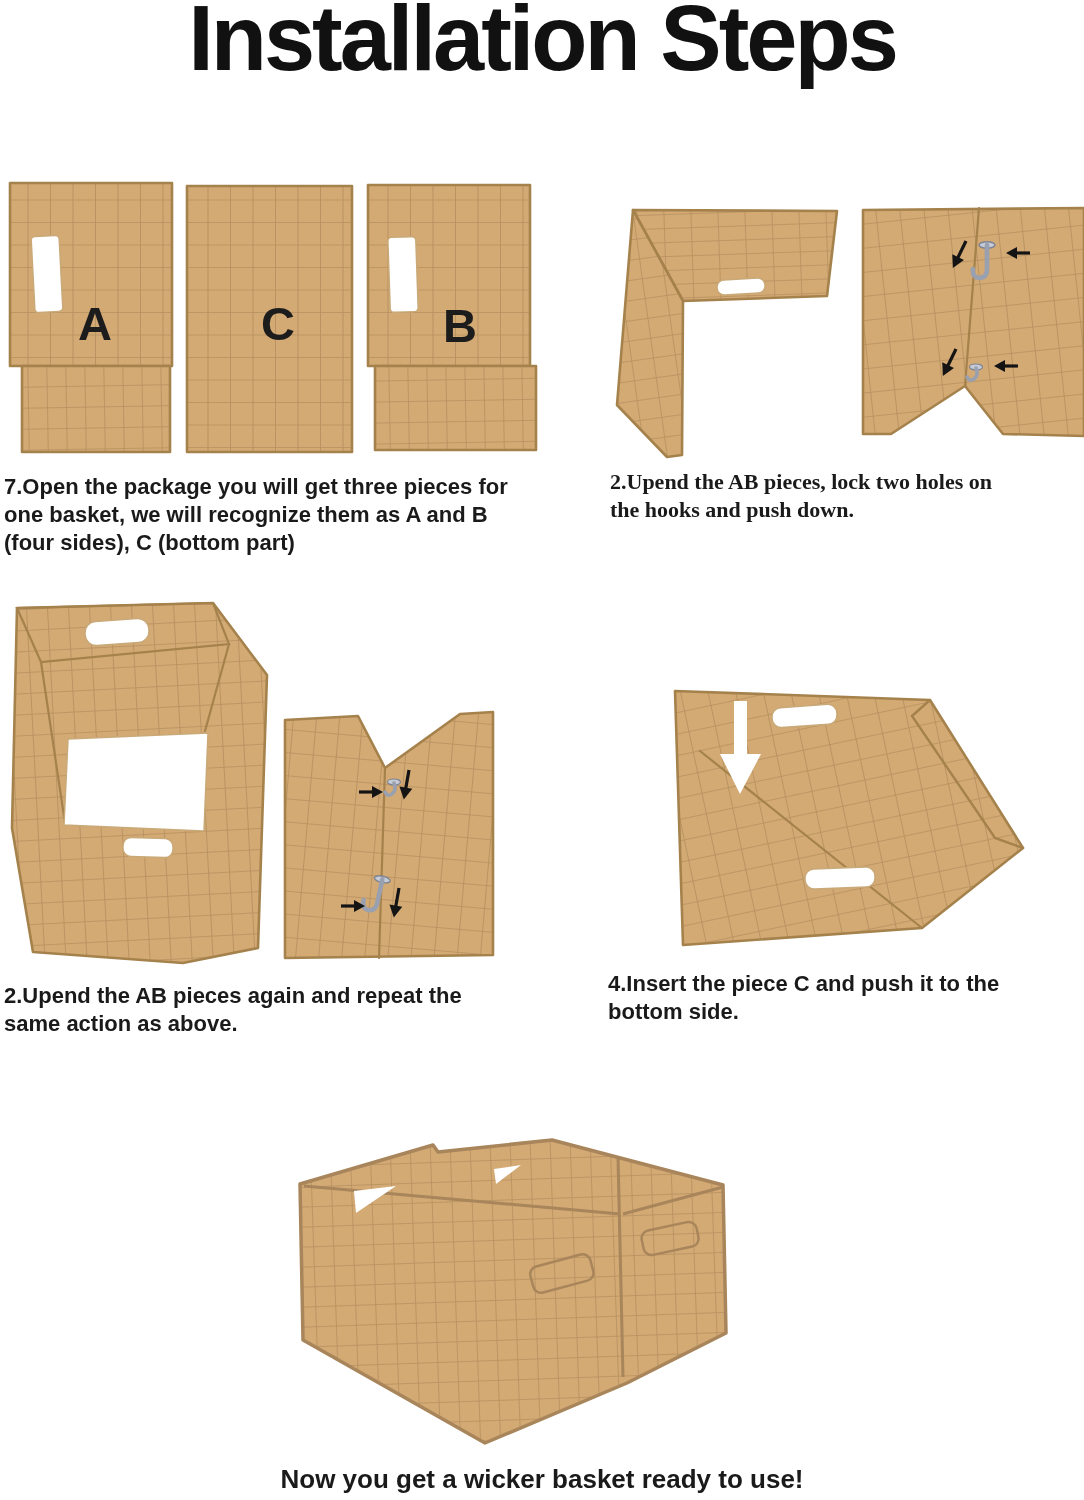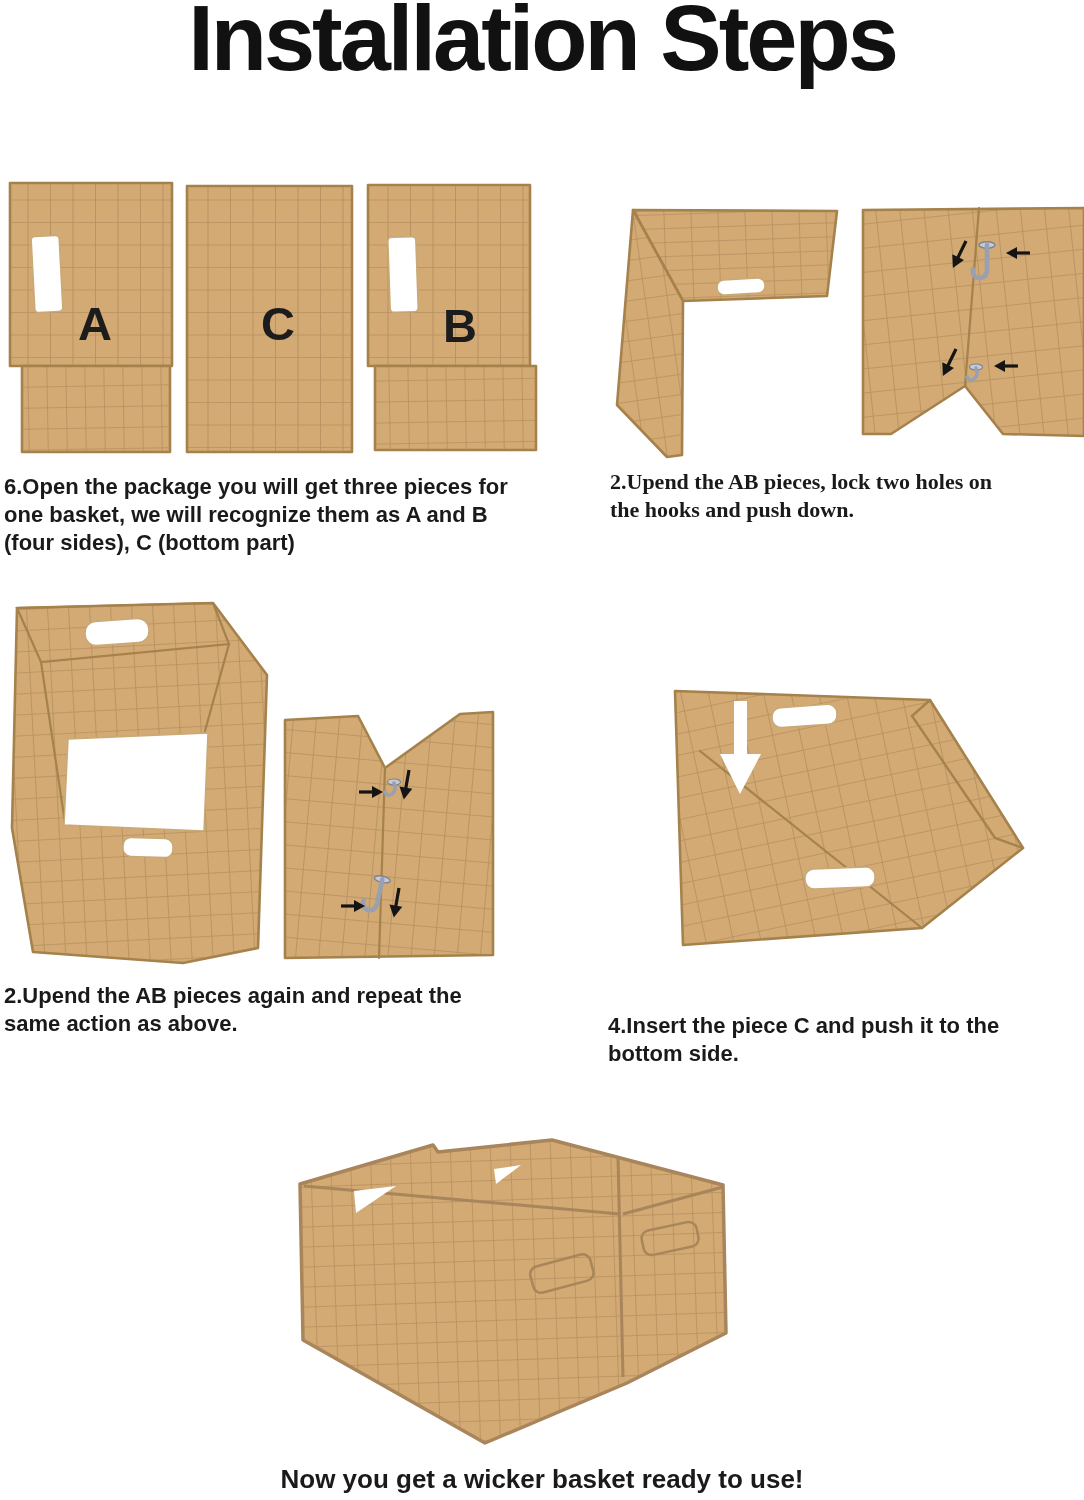--- a/index.html
+++ b/index.html
@@ -230,28 +230,28 @@
       <path d="M10,56 L143,17 L148,24 L262,12 L433,57 L436,205 L337,255 L195,315 L13,212 Z" fill="url(#p5)" stroke="#a8855a" stroke-width="3.5" stroke-linejoin="round"></path>
       <path d="M328,28 L333,249" stroke="#a8855a" stroke-width="3" fill="none"></path>
       <path d="M14,58 L330,86 M333,86 L433,59" stroke="#a8855a" stroke-width="3" fill="none"></path>
       <polygon points="64,63 106,58 66,85" fill="#ffffff"></polygon>
       <polygon points="204,41 231,37 206,56" fill="#ffffff"></polygon>
       <rect x="241" y="132" width="62" height="27" rx="8" fill="none" stroke="#a8855a" stroke-width="2.5" transform="rotate(-15 272 146)"></rect>
       <rect x="352" y="98" width="56" height="25" rx="8" fill="none" stroke="#a8855a" stroke-width="2.5" transform="rotate(-12 380 110)"></rect>
     </g>
   </svg>
 
-  <div class="step-text" style="left:4px;top:473px;width:556px;">6.Open the package you will get three pieces for
+  <div class="step-text" style="left:4px;top:473px;width:556px;">7.Open the package you will get three pieces for
 one basket, we will recognize them as A and B
 (four sides), C (bottom part)</div>
 
   <div class="step-text" style="left:610px;top:468px;width:474px;font-family:Liberation Serif, serif;">2.Upend the AB pieces, lock two holes on
 the hooks and push down.</div>
 
   <div class="step-text" style="left:4px;top:982px;width:560px;">2.Upend the AB pieces again and repeat the
 same action as above.</div>
 
-  <div class="step-text" style="left:608px;top:1012px;width:470px;">4.Insert the piece C and push it to the
+  <div class="step-text" style="left:608px;top:970px;width:470px;">4.Insert the piece C and push it to the
 bottom side.</div>
 
   <div class="caption">Now you get a wicker basket ready to use!</div>
 
 </div>
 
 </body></html>

